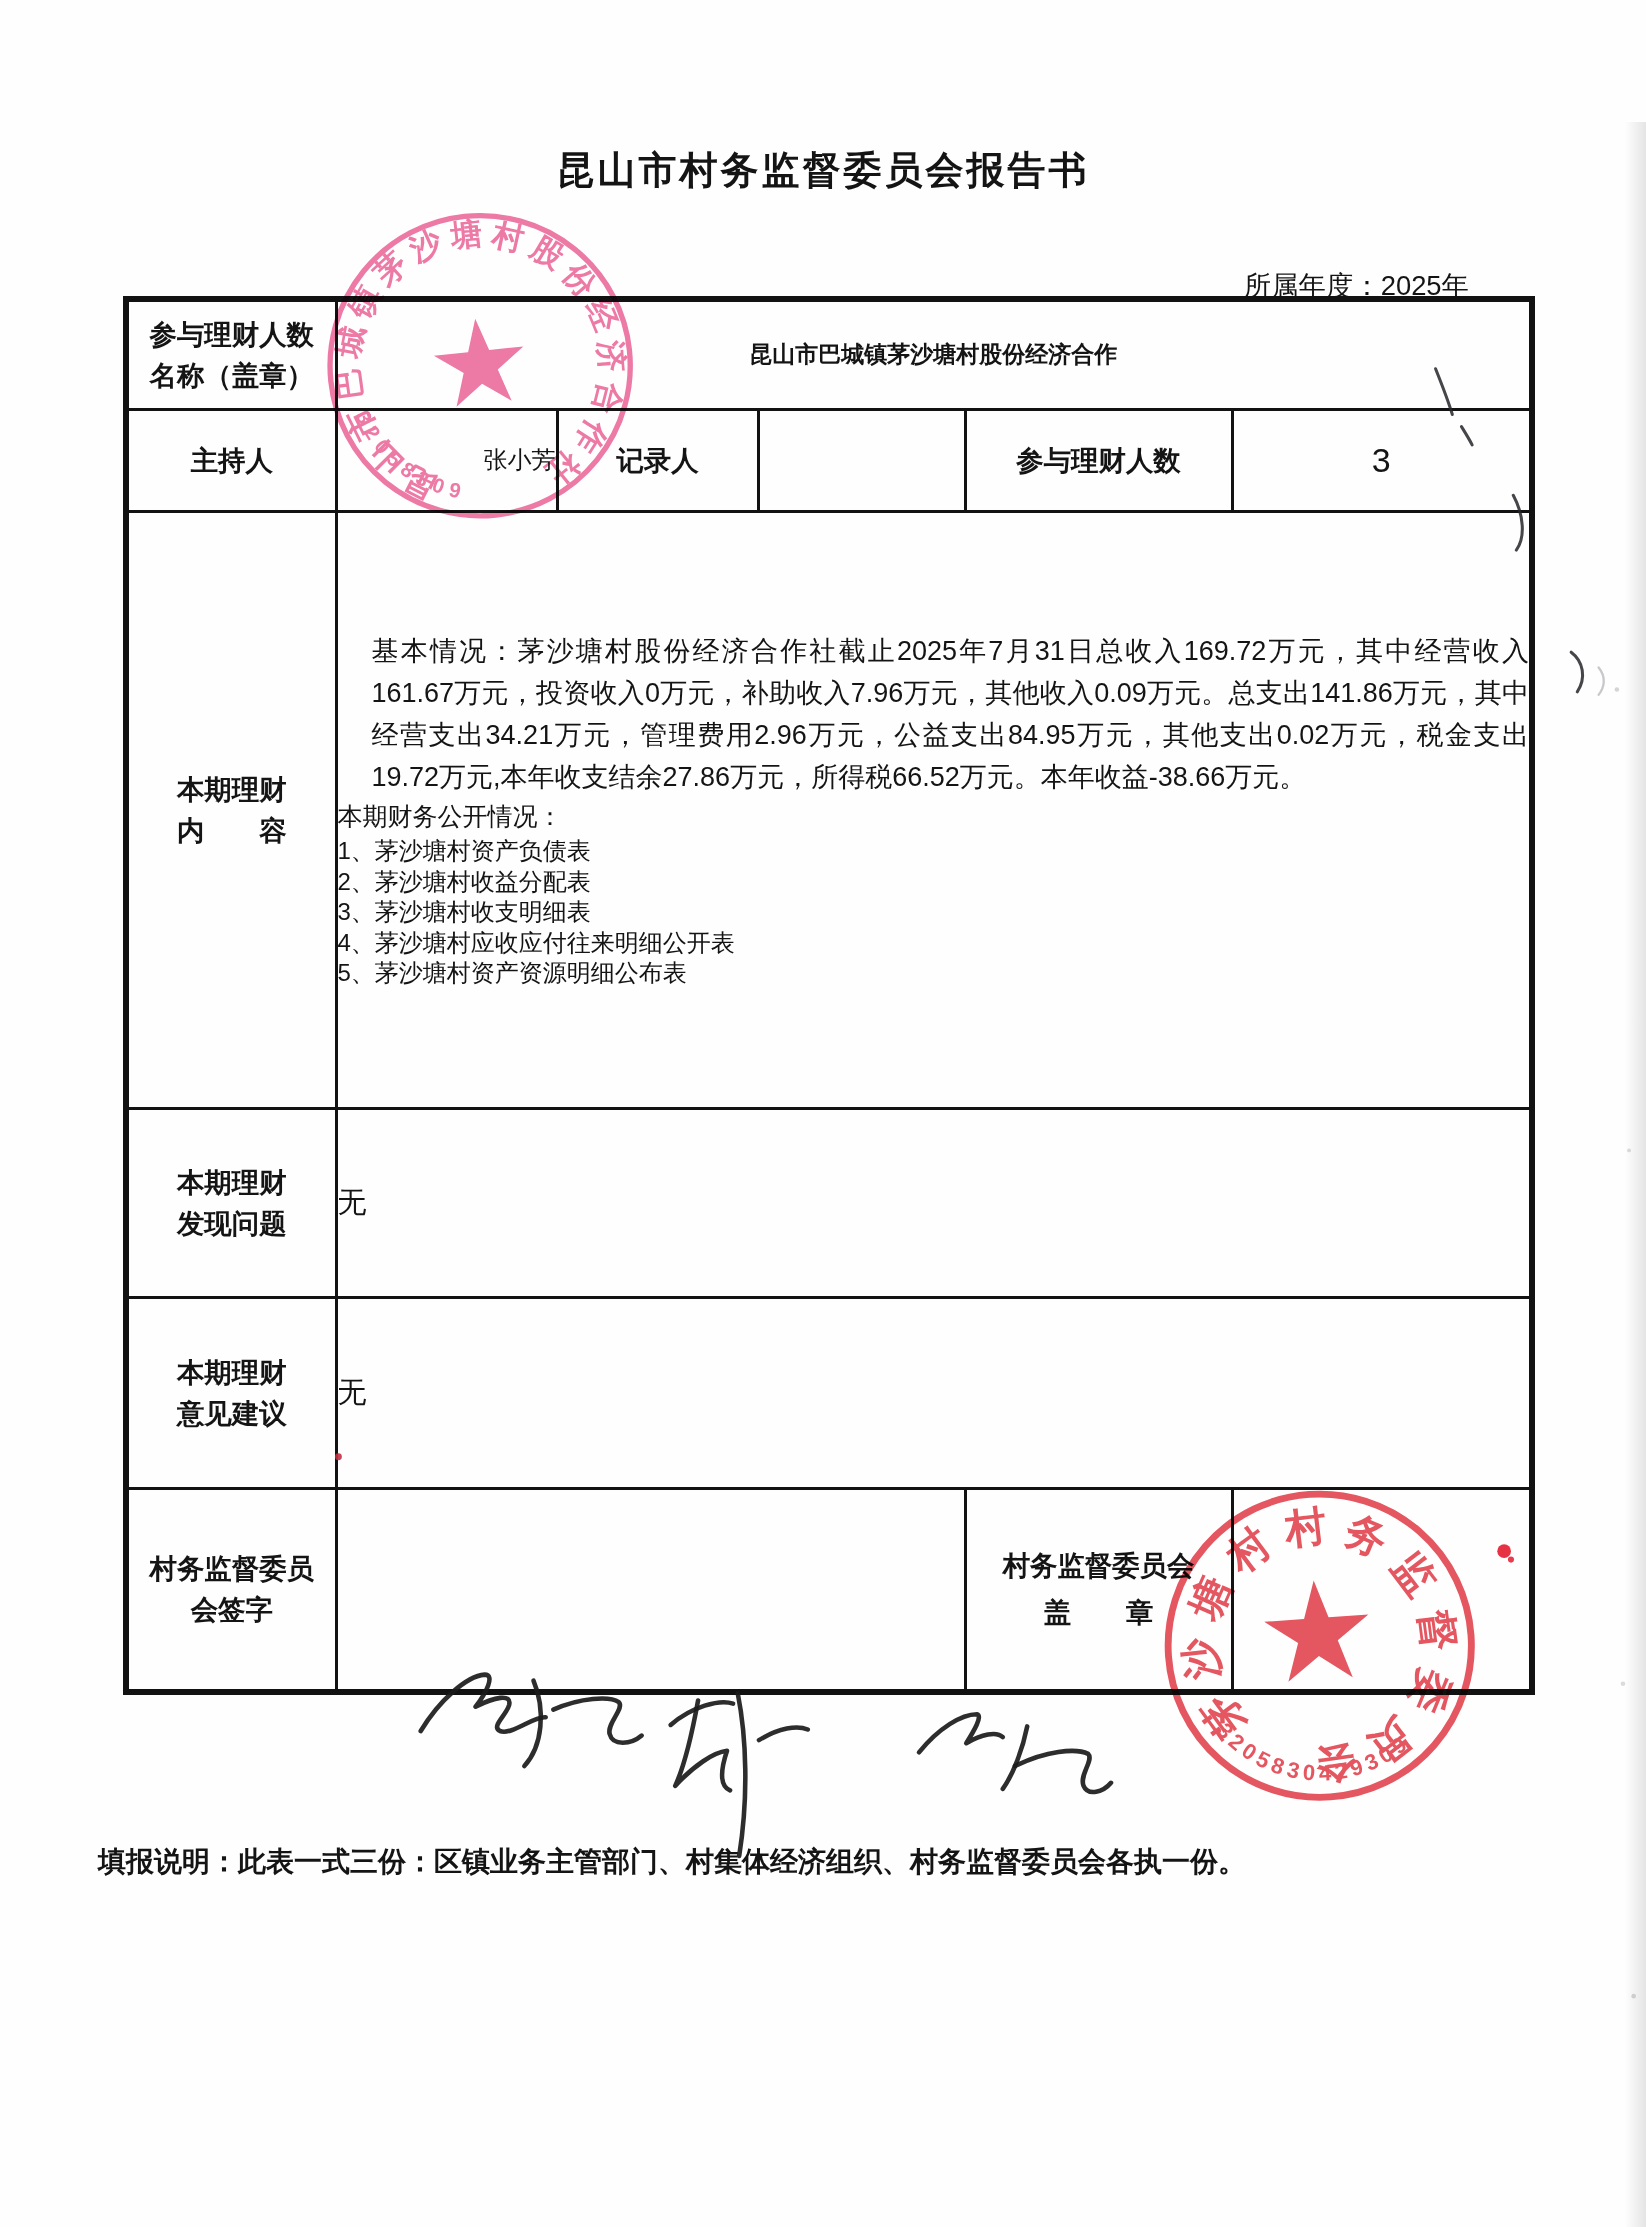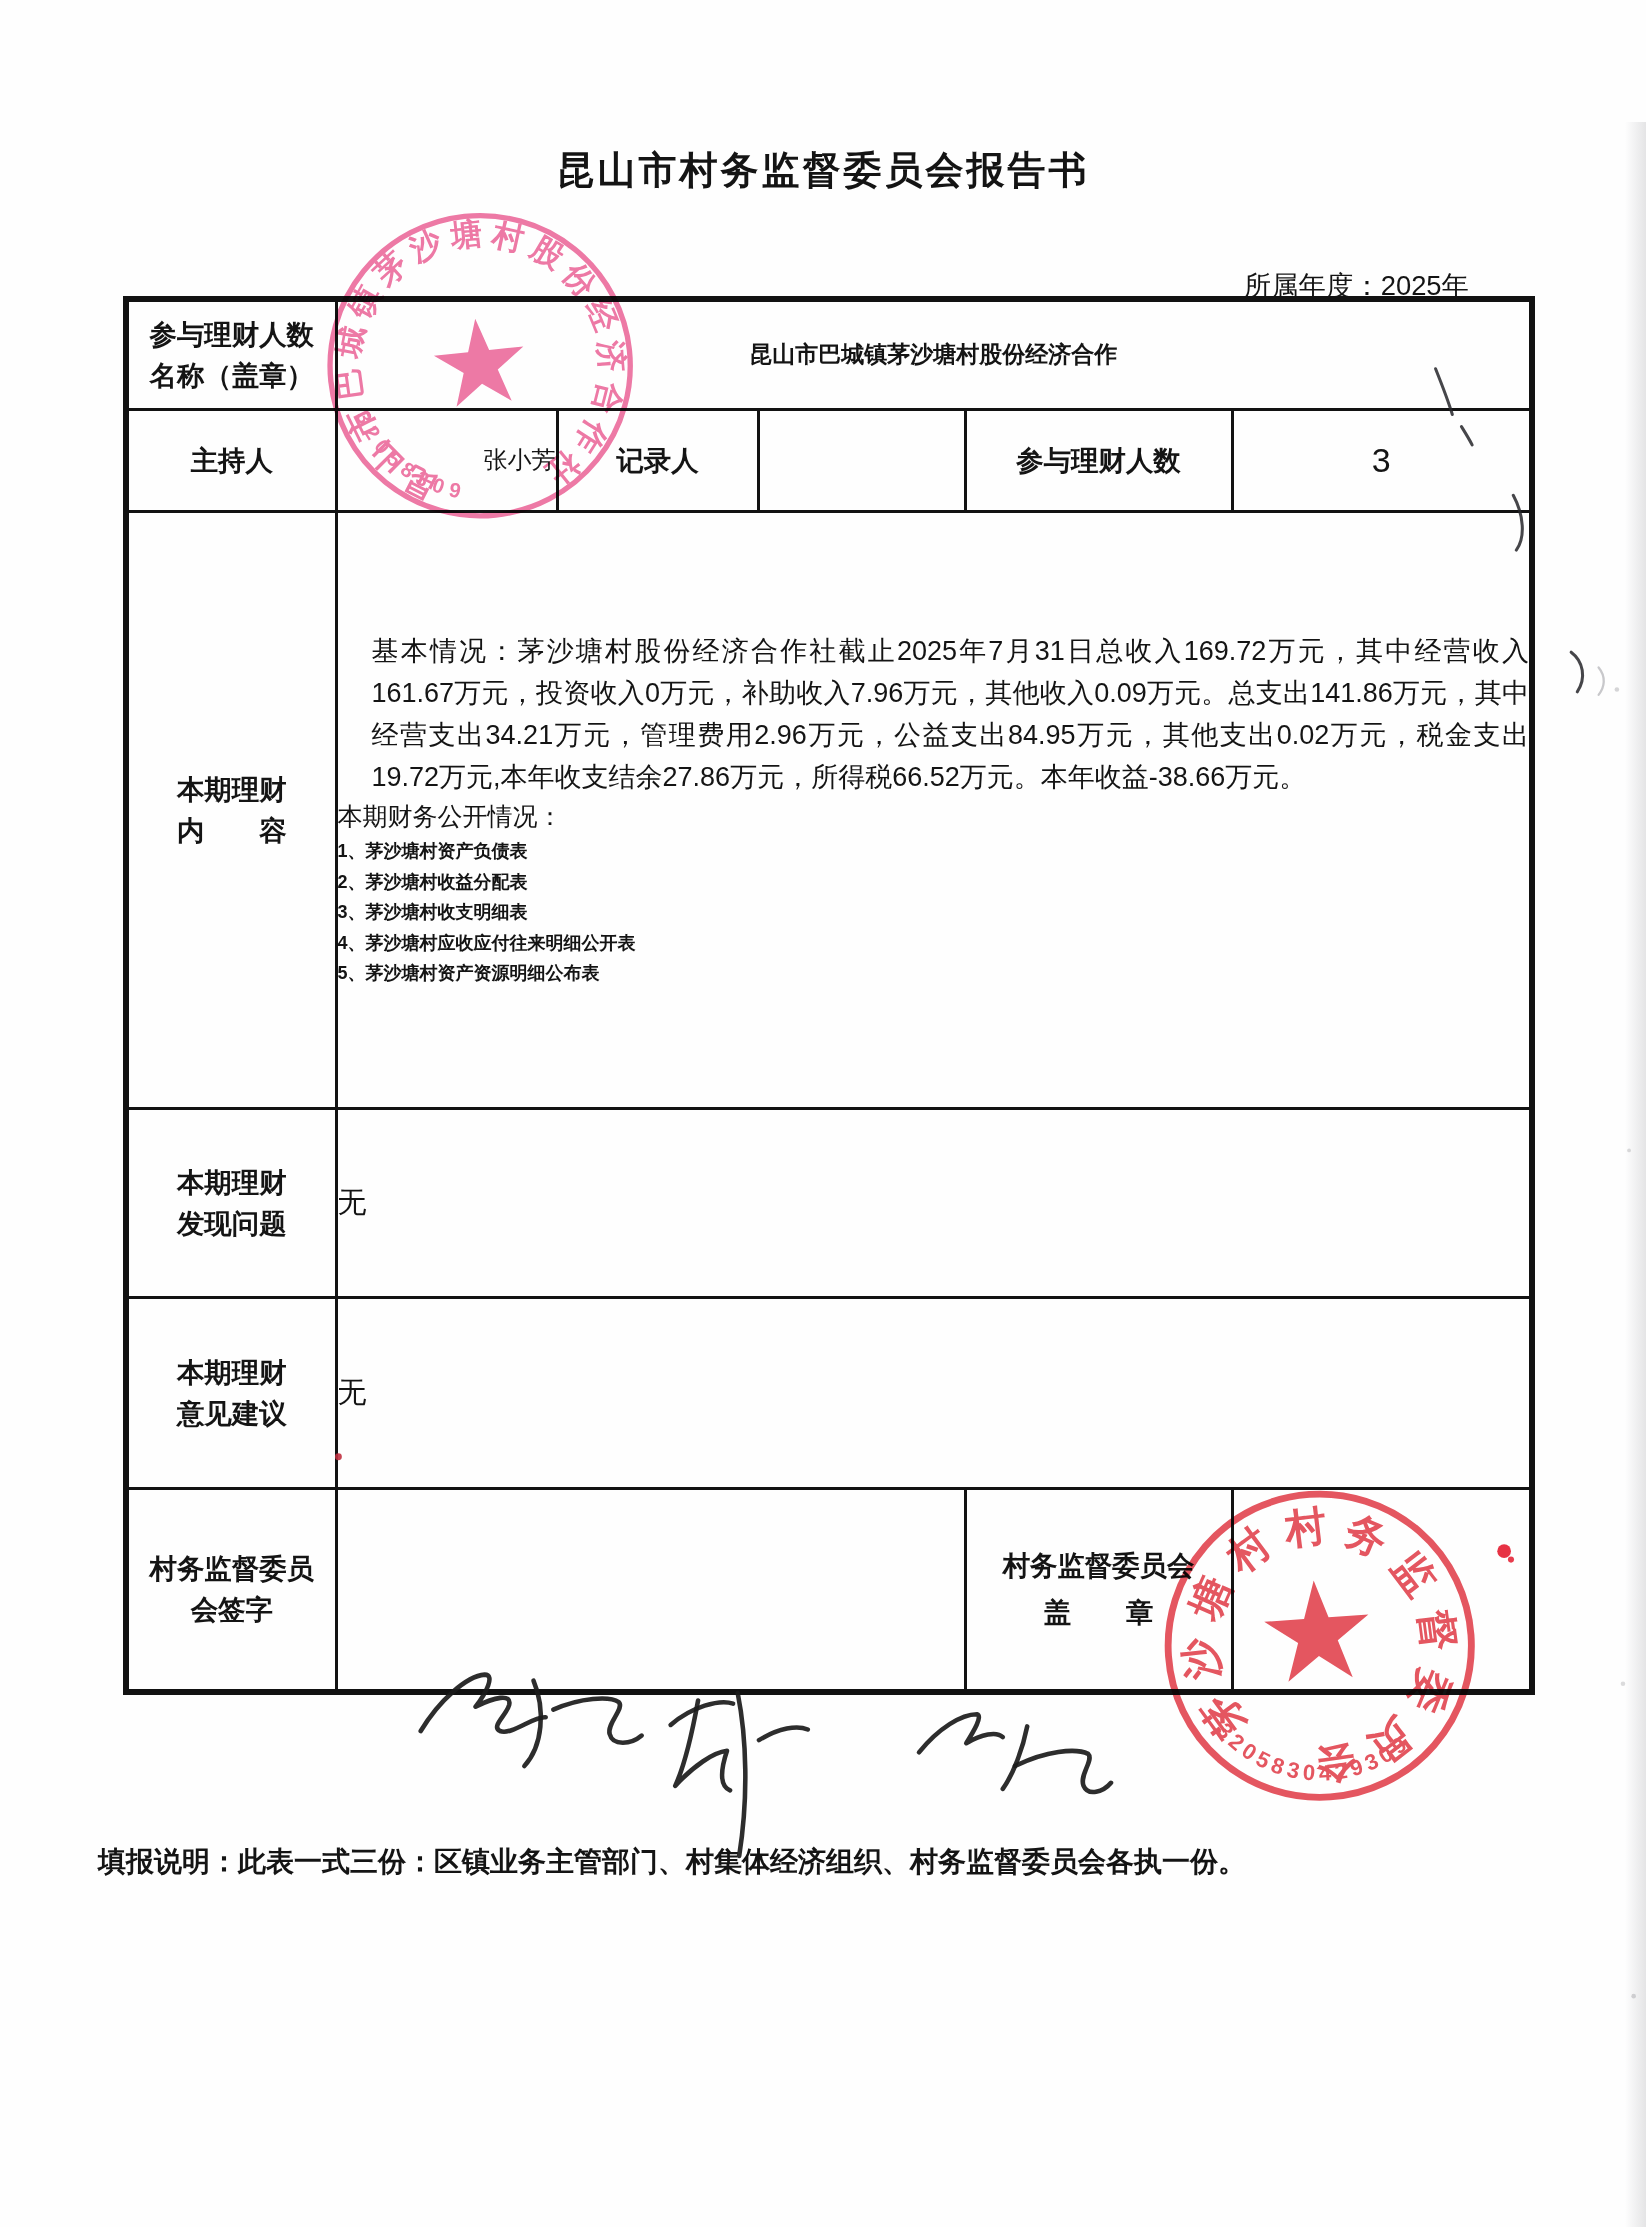--- a/index.html
+++ b/index.html
@@ -19,21 +19,21 @@
   .lab{font-weight:700;font-size:27.4px;text-align:center;line-height:41px;}
   .unit-val{vertical-align:bottom;text-align:center;font-size:23px;font-weight:700;padding-bottom:1.5px;}
   .host-val{vertical-align:bottom;text-align:right;padding:0 0 7.6px 30.5px;font-size:24px;}
   .num-val{vertical-align:bottom;text-align:center;font-size:34px;padding-bottom:1.5px;}
   .mid-val{text-align:center;font-size:29px;font-weight:700;}
   .none-val{font-size:29px;padding-left:20px;text-align:left;}
 
   td.content-cell{vertical-align:top;padding:4.6px 15.2px 0 12.2px;font-size:27px;}
   .content-par{line-height:42px;text-align:justify;margin-left:34px;}
   .content-head{line-height:38px;font-size:25px;font-family:Liberation Serif, serif;}
-  .content-item{line-height:30.5px;font-size:18px;font-weight:bold;}
+  .content-item{line-height:30.5px;font-size:24px;}
   .content-item:first-of-type{margin-top:10.7px;}
 
   .two-line span{display:block;}
 
   .seal-label-line{display:block;line-height:47px;}
 
   
   svg.overlay{position:absolute;left:0;top:0;pointer-events:none;}
   .stamp{mix-blend-mode:multiply;opacity:.9;}
   .sig{fill:none;stroke:#1b1b1b;stroke-width:6;stroke-linecap:round;stroke-linejoin:round;opacity:.92;}

